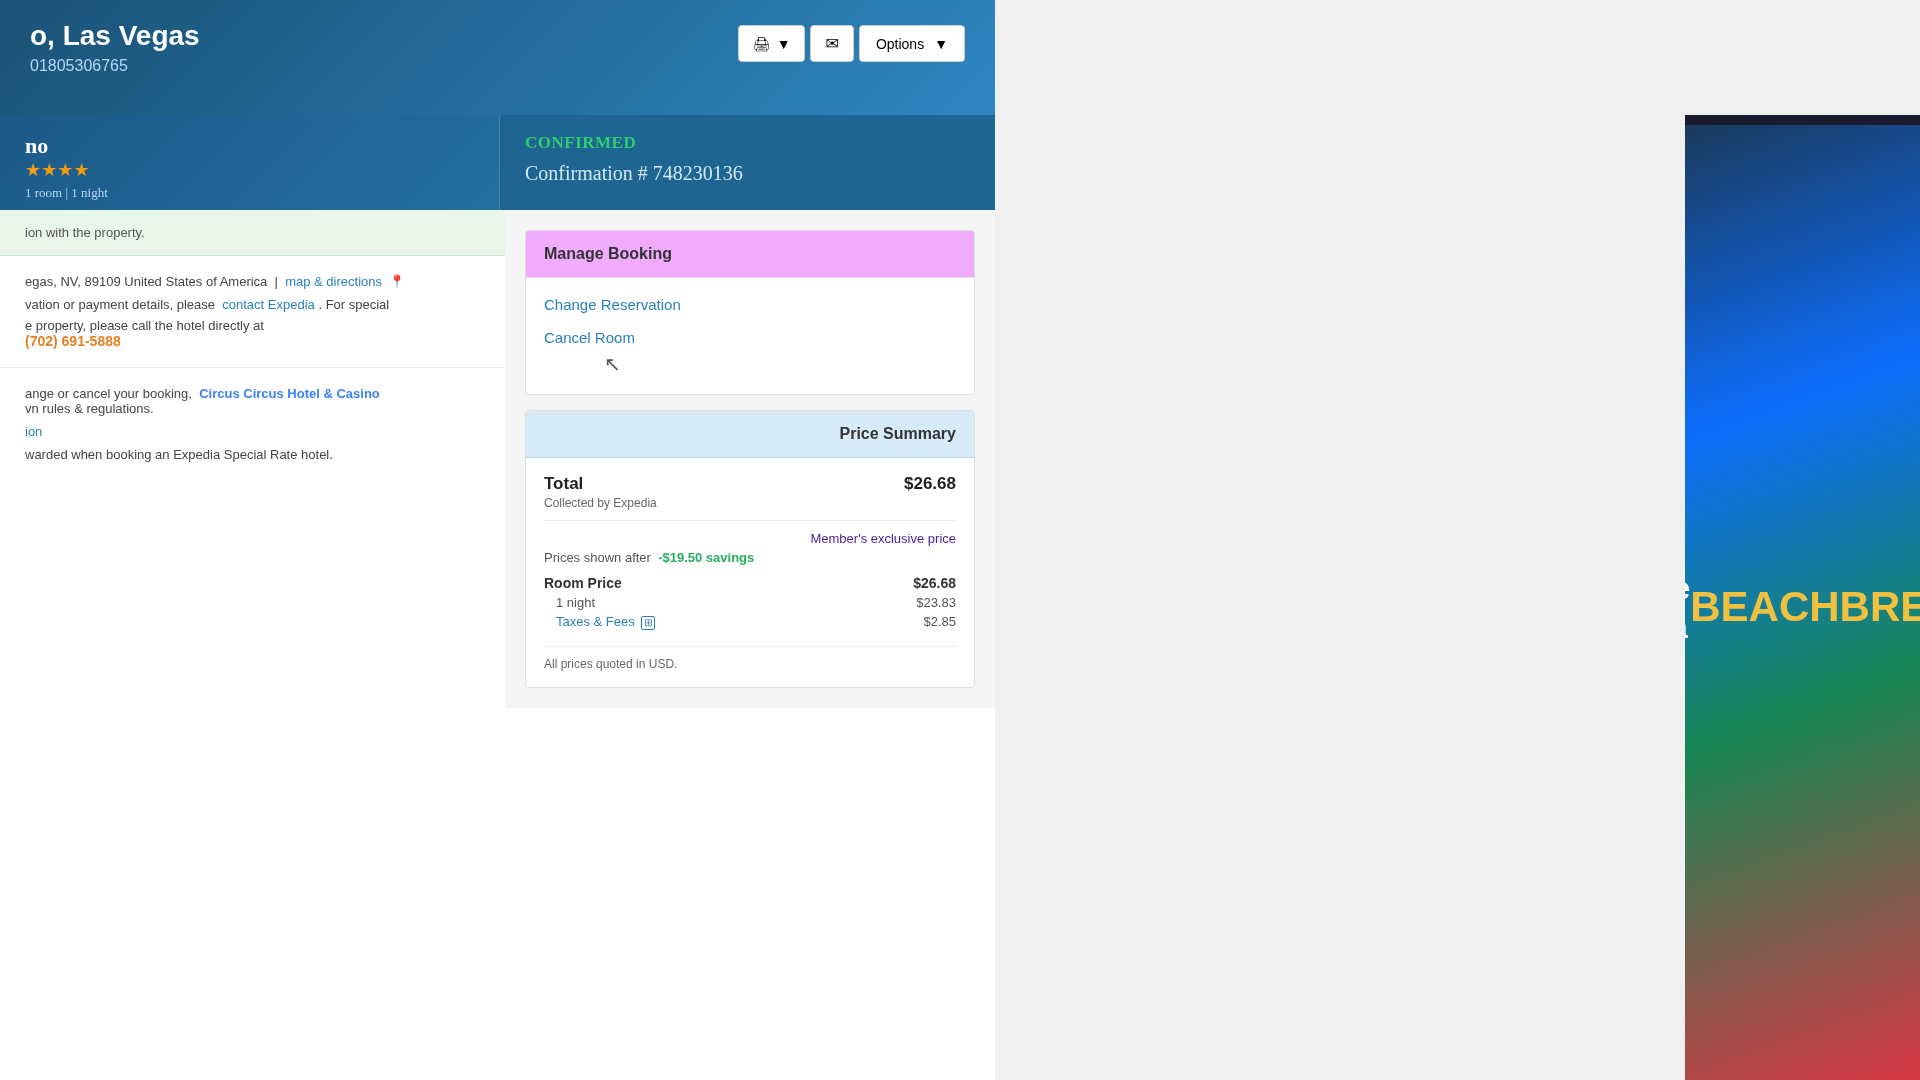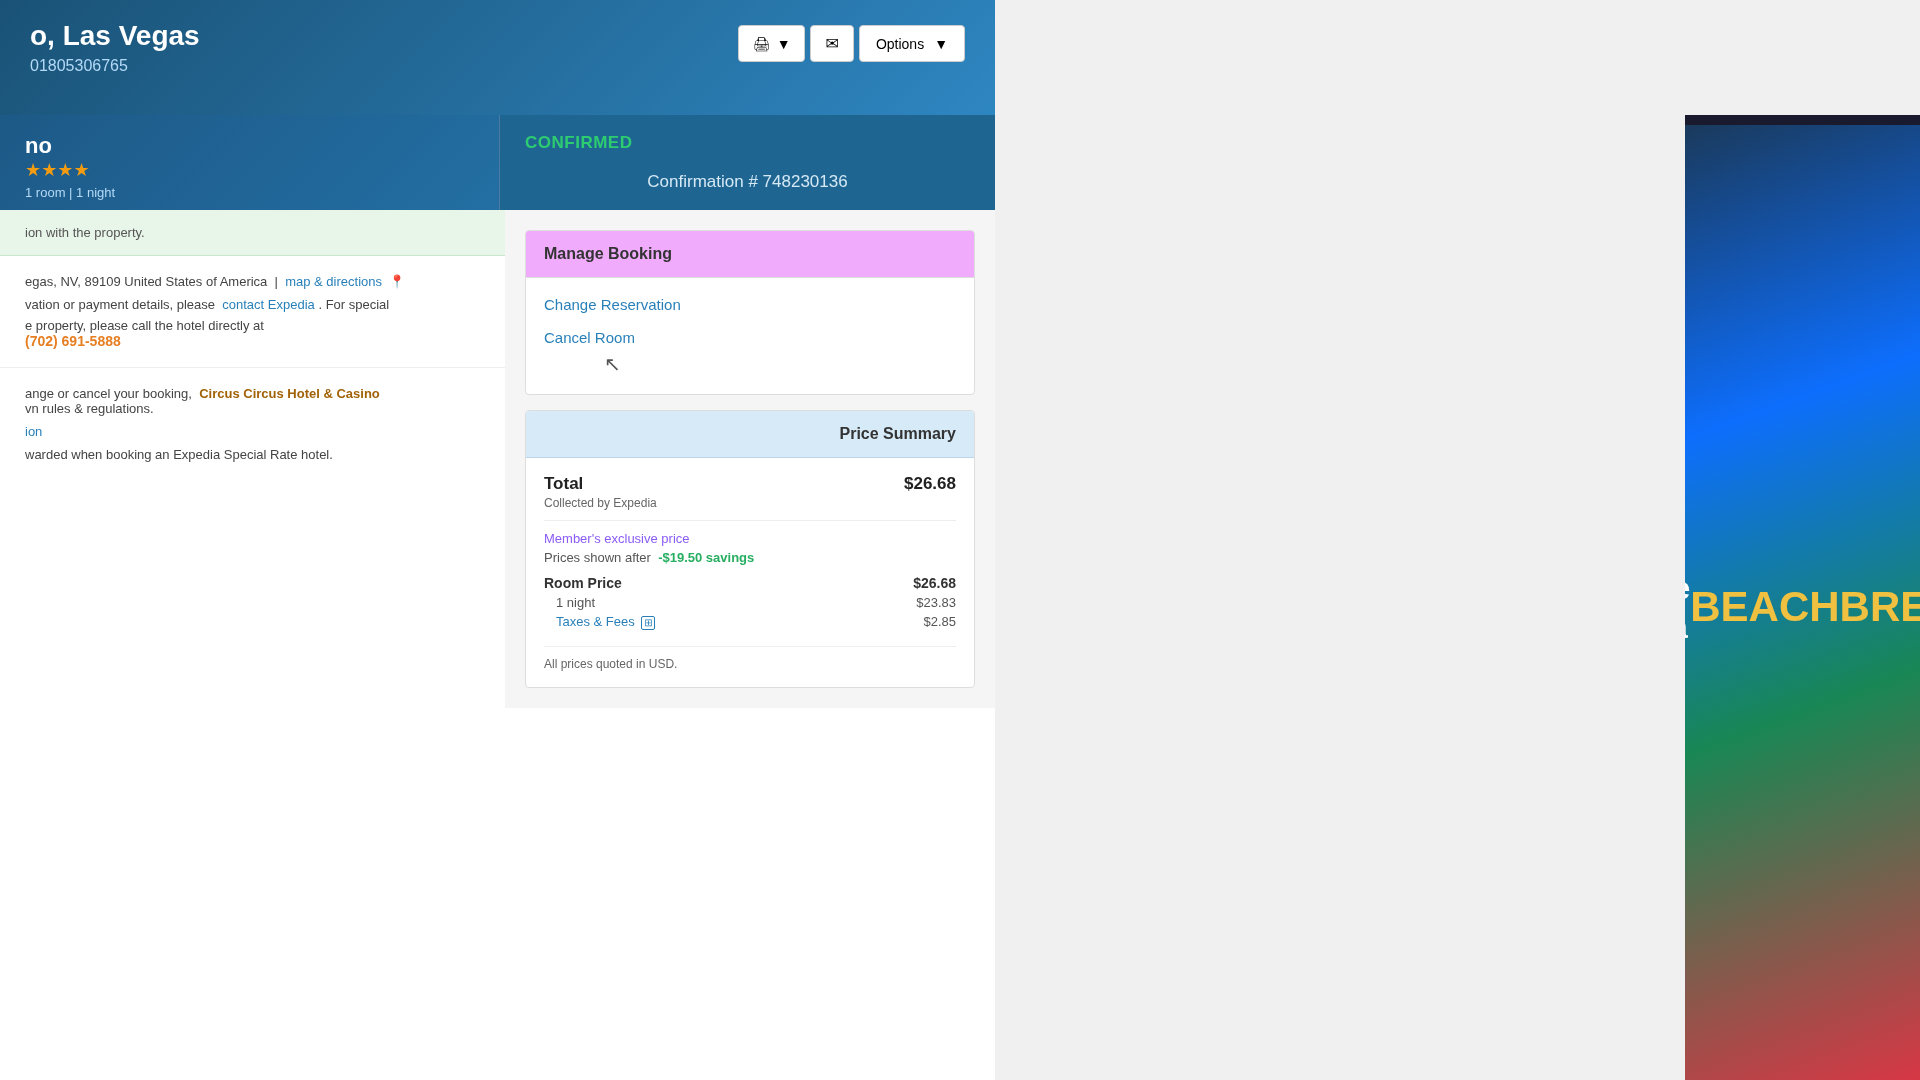--- a/index.html
+++ b/index.html
@@ -90,20 +90,21 @@
       align-items: center;
       gap: 10px;
     }
 
     
     .confirmation-section {
       background: linear-gradient(135deg, #1a5276, #2e86c1);
       display: flex;
       padding: 0;
       height: 95px;
+      font-family: Liberation Serif, serif;
     }
 
     .hotel-info-block {
       background: linear-gradient(135deg, #1d5987, #236fa3);
       width: 500px;
       padding: 18px 25px;
       border-right: 1px solid rgba(255,255,255,0.2);
     }
 
     .hotel-short-name {
@@ -132,23 +133,22 @@
 
     .confirmed-label {
       color: #2ecc71;
       font-size: 17px;
       font-weight: bold;
       letter-spacing: 0.5px;
     }
 
     .confirmation-hash {
       color: #d5e8f5;
-      font-size: 17px;
-      margin-top: 19px;
-      text-align: center;
+      font-size: 20px;
+      margin-top: 9px;
     }
 
     
     .property-section {
       background: #e8f5e9;
       padding: 15px 25px;
       border-bottom: 1px solid #c8e6c9;
       font-size: 13px;
       color: #555;
     }
@@ -182,21 +182,21 @@
 
     
     .cancel-info {
       padding: 18px 25px;
       font-size: 13px;
       color: #444;
       border-top: 1px solid #eee;
     }
 
     .cancel-info strong {
-      color: #a16207;
+      color: #3b82f6;
     }
 
     
     .right-panel {
       width: 490px;
       padding: 20px;
       background: #f5f5f5;
       position: absolute;
       left: 505px;
       top: 210px;
@@ -283,22 +283,23 @@
     }
 
     .collected-by {
       font-size: 12px;
       color: #666;
       margin-top: 2px;
     }
 
     .member-exclusive {
       font-size: 13px;
-      color: #8b5cf6;
+      color: #4c1d95;
       margin-bottom: 4px;
+      text-align: right;
     }
 
     .savings-line {
       font-size: 13px;
       color: #555;
       margin-bottom: 10px;
     }
 
     .savings-amount {
       color: #27ae60;

